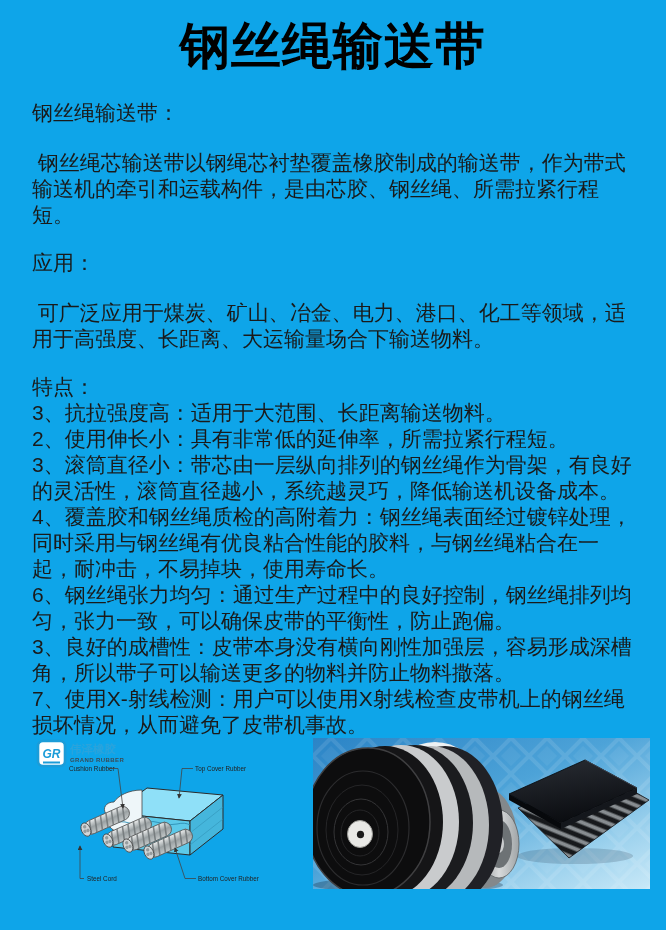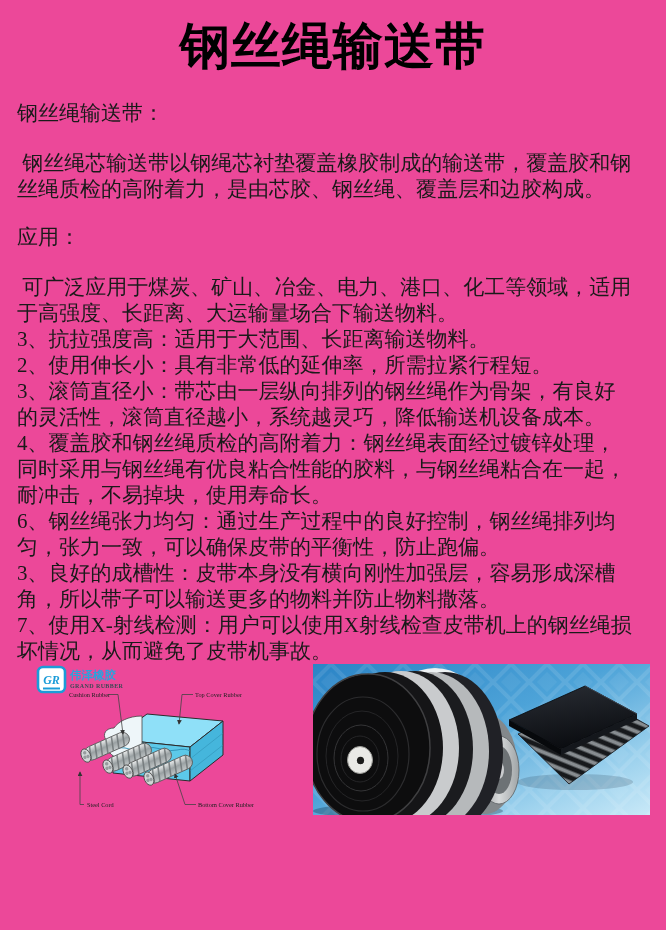--- a/index.html
+++ b/index.html
@@ -1,45 +1,46 @@
 <!DOCTYPE html>
 <html><head>
 <meta charset="utf-8">
 <style>
   html,body{margin:0;padding:0;background:#fff;}
   .page{
-    position:relative;width:666px;height:930px;background:#ec4899;overflow:hidden;
-    font-family:Liberation Serif, serif;color:#1a1a1a;
+    position:relative;width:666px;height:930px;background:#0ea5e9;overflow:hidden;
+    font-family:Liberation Sans, sans-serif;color:#1a1a1a;
   }
   .title{
     margin:14px 0 0;font-size:50px;line-height:64px;font-weight:700;
     text-align:center;color:#000;letter-spacing:1px;
   }
-  .content{padding:0 30px 0 17px;font-size:21px;line-height:26px;}
+  .content{padding:0 30px 0 32px;font-size:21px;line-height:26px;}
   .content p{padding:0;}
   .label{margin:22px 0 0;}
   .para{margin:24px 0 0;white-space:pre-wrap;}
   .features p{margin:0;}
   .figures{display:flex;align-items:flex-start;gap:40px;margin:0 0 0 30px;}
   .fig{flex:0 0 auto;line-height:0;}
 </style>
 </head>
 <body>
 
 <div class="page">
 
   <h1 class="title">钢丝绳输送带</h1>
 
   <div class="content">
     <p class="label">钢丝绳输送带：</p>
-    <p class="para"> 钢丝绳芯输送带以钢绳芯衬垫覆盖橡胶制成的输送带，覆盖胶和钢丝绳质检的高附着力，是由芯胶、钢丝绳、覆盖层和边胶构成。</p>
+    <p class="para"> 钢丝绳芯输送带以钢绳芯衬垫覆盖橡胶制成的输送带，作为带式输送机的牵引和运载构件，是由芯胶、钢丝绳、所需拉紧行程短。</p>
 
     <p class="label">应用：</p>
     <p class="para"> 可广泛应用于煤炭、矿山、冶金、电力、港口、化工等领域，适用于高强度、长距离、大运输量场合下输送物料。</p>
 
+    <p class="label">特点：</p>
     <div class="features">
       <p>3、抗拉强度高：适用于大范围、长距离输送物料。</p>
       <p>2、使用伸长小：具有非常低的延伸率，所需拉紧行程短。</p>
       <p>3、滚筒直径小：带芯由一层纵向排列的钢丝绳作为骨架，有良好的灵活性，滚筒直径越小，系统越灵巧，降低输送机设备成本。</p>
       <p>4、覆盖胶和钢丝绳质检的高附着力：钢丝绳表面经过镀锌处理，同时采用与钢丝绳有优良粘合性能的胶料，与钢丝绳粘合在一起，耐冲击，不易掉块，使用寿命长。</p>
       <p>6、钢丝绳张力均匀：通过生产过程中的良好控制，钢丝绳排列均匀，张力一致，可以确保皮带的平衡性，防止跑偏。</p>
       <p>3、良好的成槽性：皮带本身没有横向刚性加强层，容易形成深槽角，所以带子可以输送更多的物料并防止物料撒落。</p>
       <p>7、使用X-射线检测：用户可以使用X射线检查皮带机上的钢丝绳损坏情况，从而避免了皮带机事故。</p>
     </div>
   </div>

